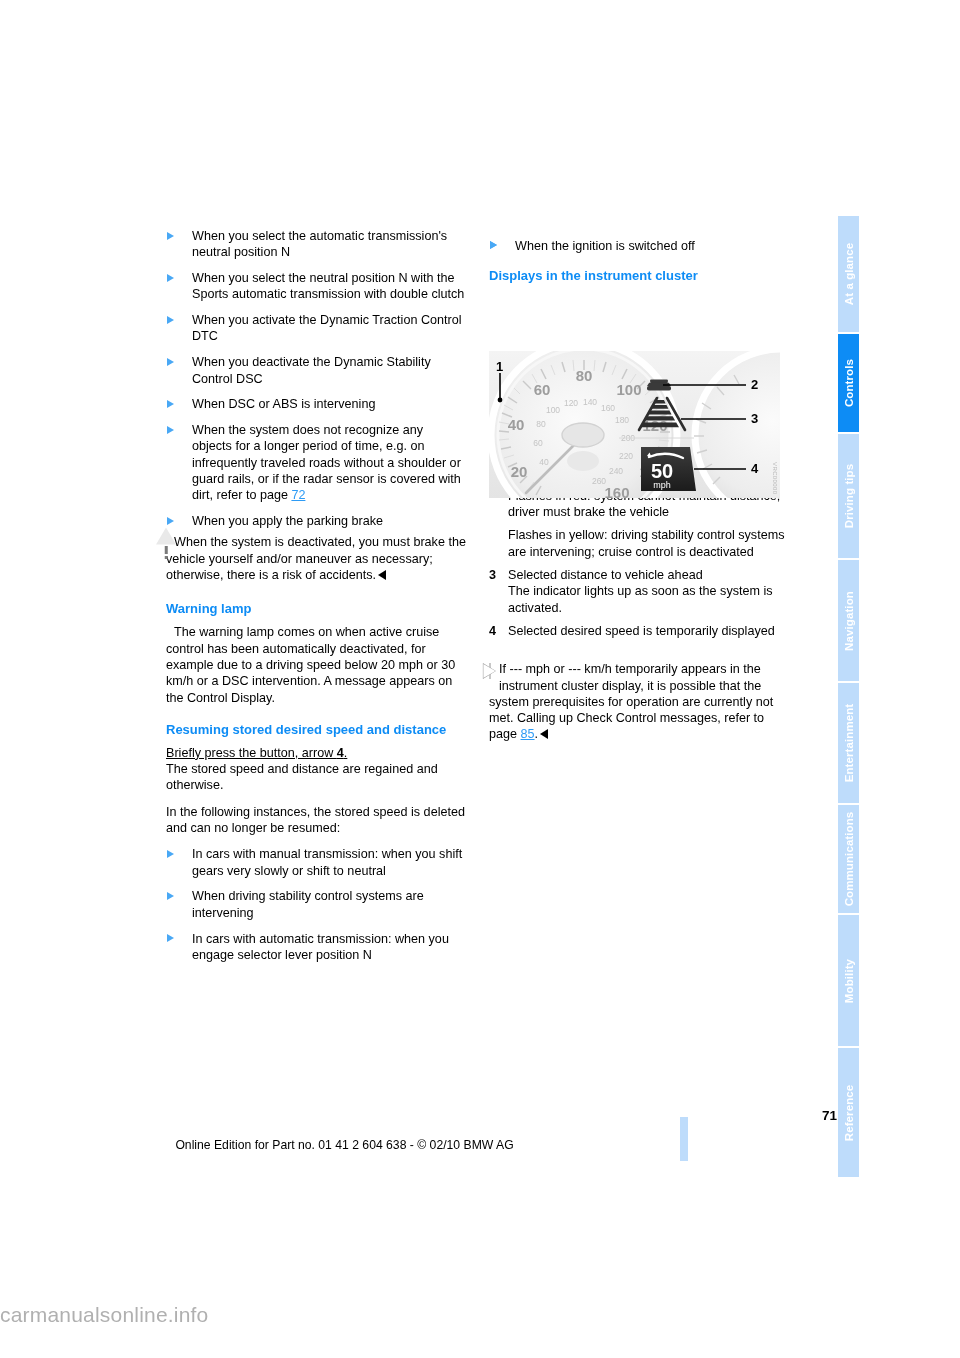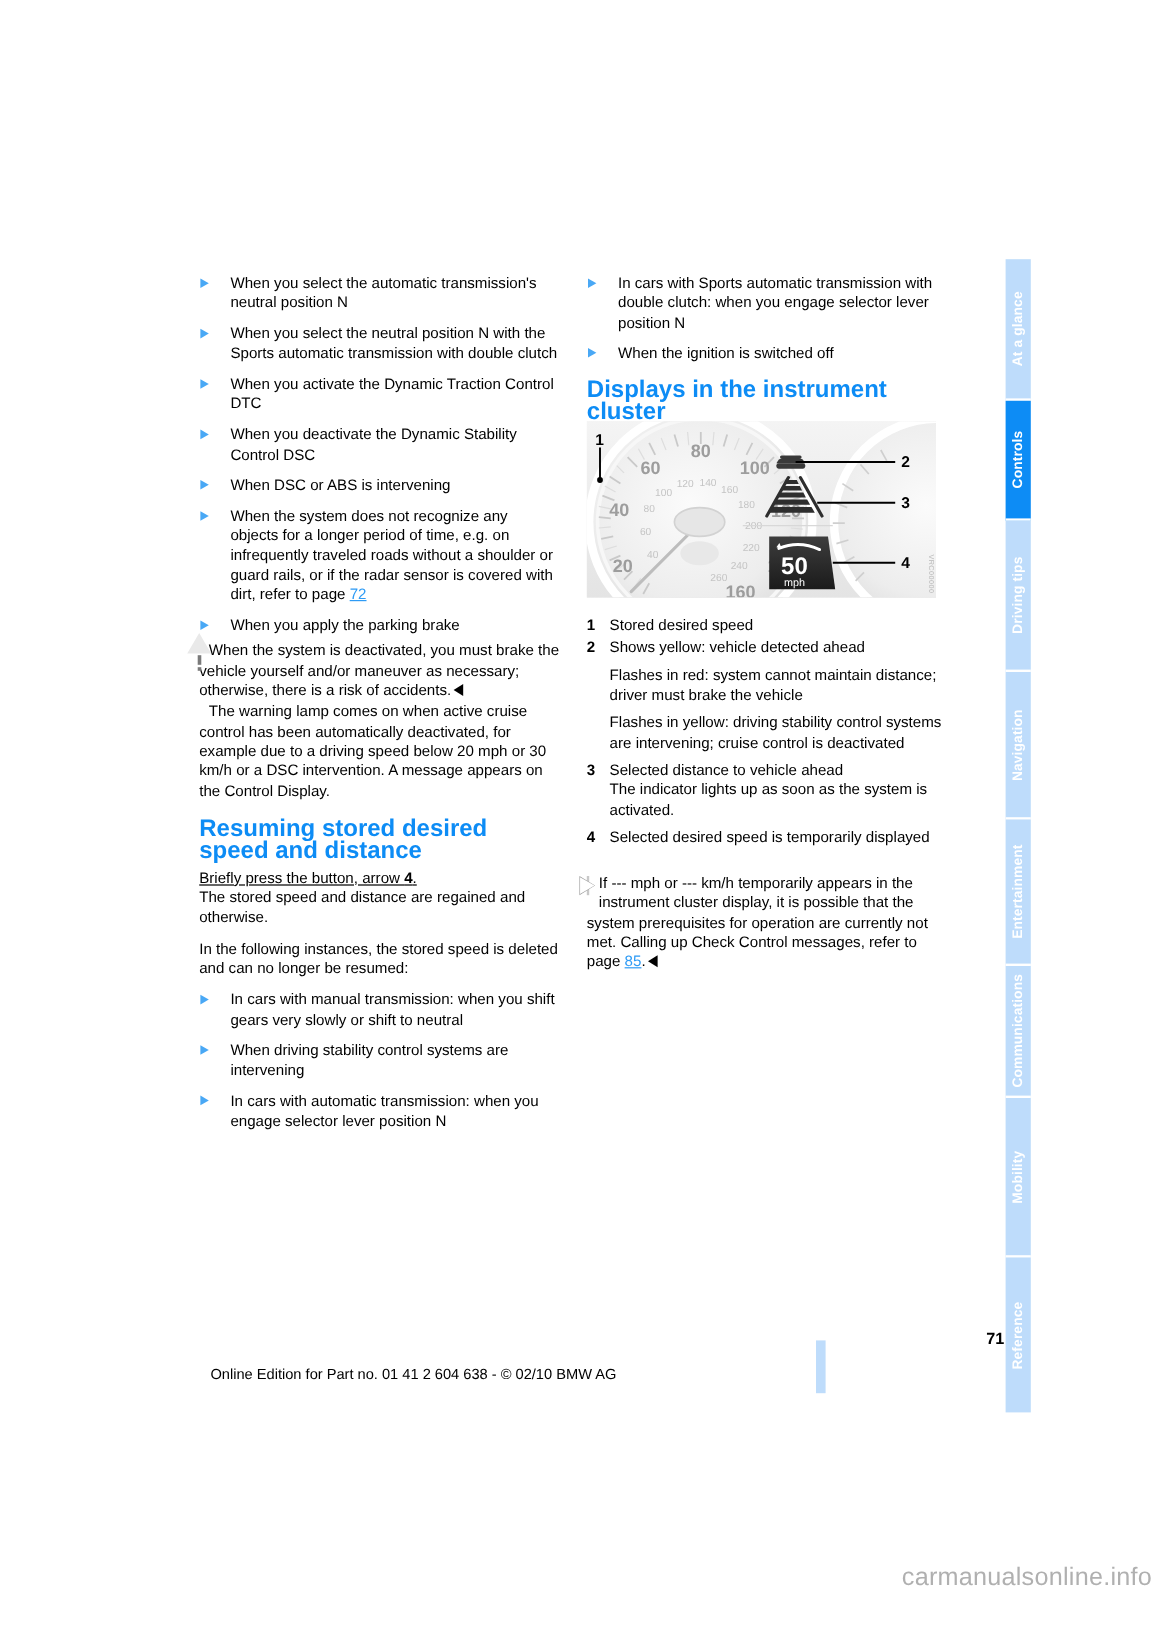--- a/index.html
+++ b/index.html
@@ -85,21 +85,21 @@
     width: 0; height: 0;
     border-top: 4.5px solid transparent;
     border-bottom: 4.5px solid transparent;
     border-left: 7px solid #49a8f5;
   }
 
   
   .heading {
     color: #0d8cf5;
     font-weight: bold;
-    font-size: 20px;
+    font-size: 13px;
     line-height: 18px;
     margin: 15px 0 6px 0;
   }
   .heading.tight { margin-top: 13px; }
 
   p.body { margin: 0 0 10px 0; }
   p.body.nogap { margin-bottom: 0; text-decoration: underline; }
 
   .pagelink { color: #2e9bf5; }
   .bold { font-weight: bold; }
@@ -241,21 +241,21 @@
     top: 1117px;
     width: 8px;
     height: 44px;
     background: #bedcfb;
   }
   #watermark {
     position: absolute;
     left: 0;
     top: 1303px;
     width: 960px;
-    text-align: right;
+    text-align: left;
     font-size: 21px;
     color: #b0b0b0;
     letter-spacing: 0.2px;
   }
 </style>
 </head>
 <body>
 
 <div id="page">
 
@@ -325,20 +325,21 @@
           <span class="wtri"></span>
           <span class="wbang"></span>
           <span class="wdot"></span>
         </span>
       </span>
       <span>When the system is deactivated, you must brake the vehicle yourself and/or maneuver as necessary; otherwise, there is a risk of accidents.</span><span class="endmark"></span>
     </div>
 
     <div style="clear:both"></div>
 
+    <h2 class="heading">Warning lamp</h2>
 
     <div class="note-block">
       <span class="note-icon">
         <span class="lamp-icon">
           <svg class="trapz" viewBox="0 0 38 27" xmlns="http://www.w3.org/2000/svg">
             <polygon points="7,2 31,2 37,25 1,25" fill="#ffffff" stroke="#8f8f8f" stroke-width="1.2"></polygon>
 
             <path d="M12,9 q7,-4 14,0 l1.5,2 h-17 z" fill="#1a1a1a"></path>
             <rect x="11" y="11.3" width="16" height="3.2" rx="1.2" fill="#1a1a1a"></rect>
             <rect x="12.6" y="7.6" width="12.8" height="1.6" rx="0.8" fill="#1a1a1a"></rect>
@@ -373,21 +374,20 @@
         <span>In cars with automatic transmission: when you engage selector lever position N</span>
       </li>
     </ul>
   </div>
 
   <div class="column" id="col-right">
 
     <ul class="bullet-list">
       <li class="bullet">
         <span class="tri"></span>
-        <span>In cars with Sports automatic transmission with double clutch: when you engage selector lever position N</span>
       </li>
       <li class="bullet">
         <span class="tri"></span>
         <span>When the ignition is switched off</span>
       </li>
     </ul>
 
     <h2 class="heading" style="margin-top:13px;margin-bottom:9px">Displays in the instrument cluster</h2>
 
     <div style="height:152px"></div>

